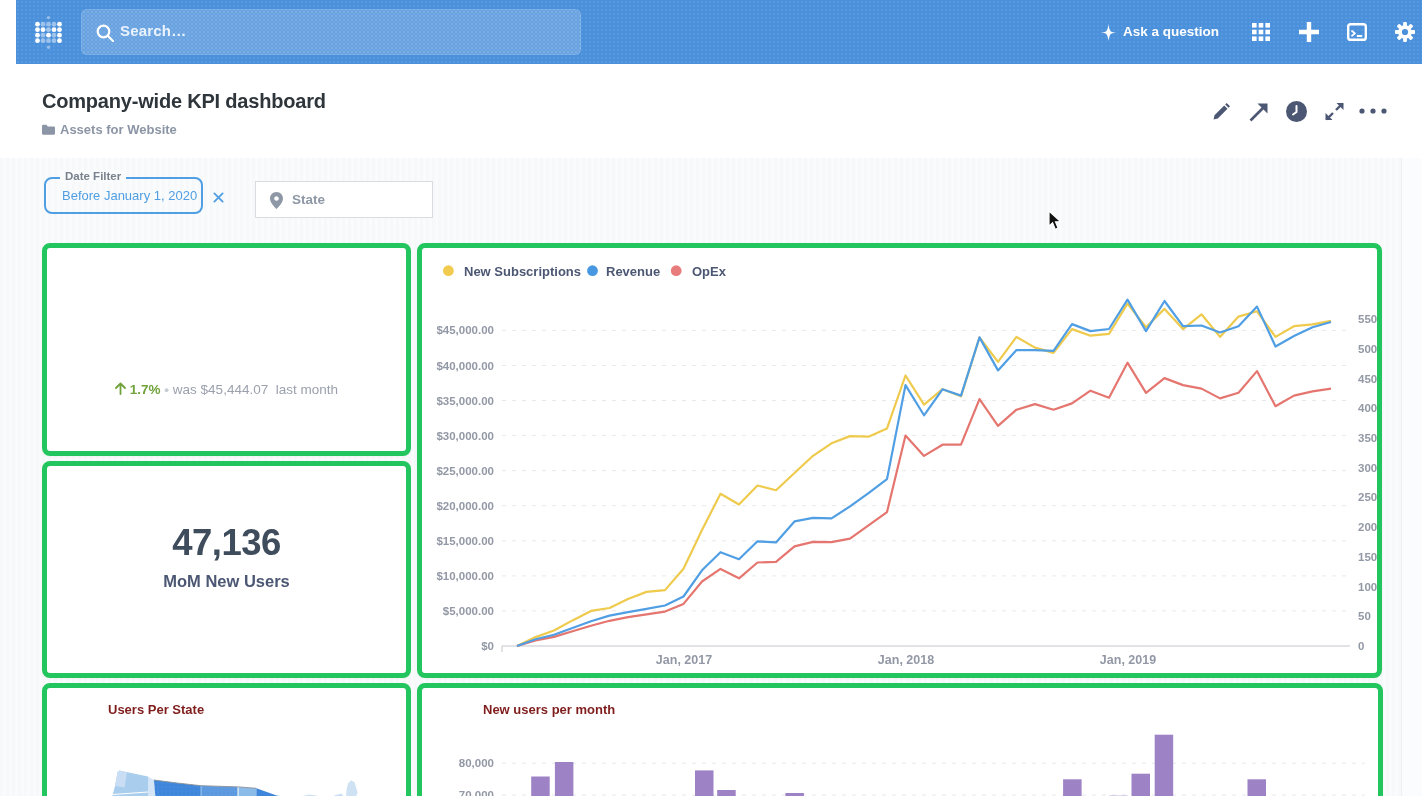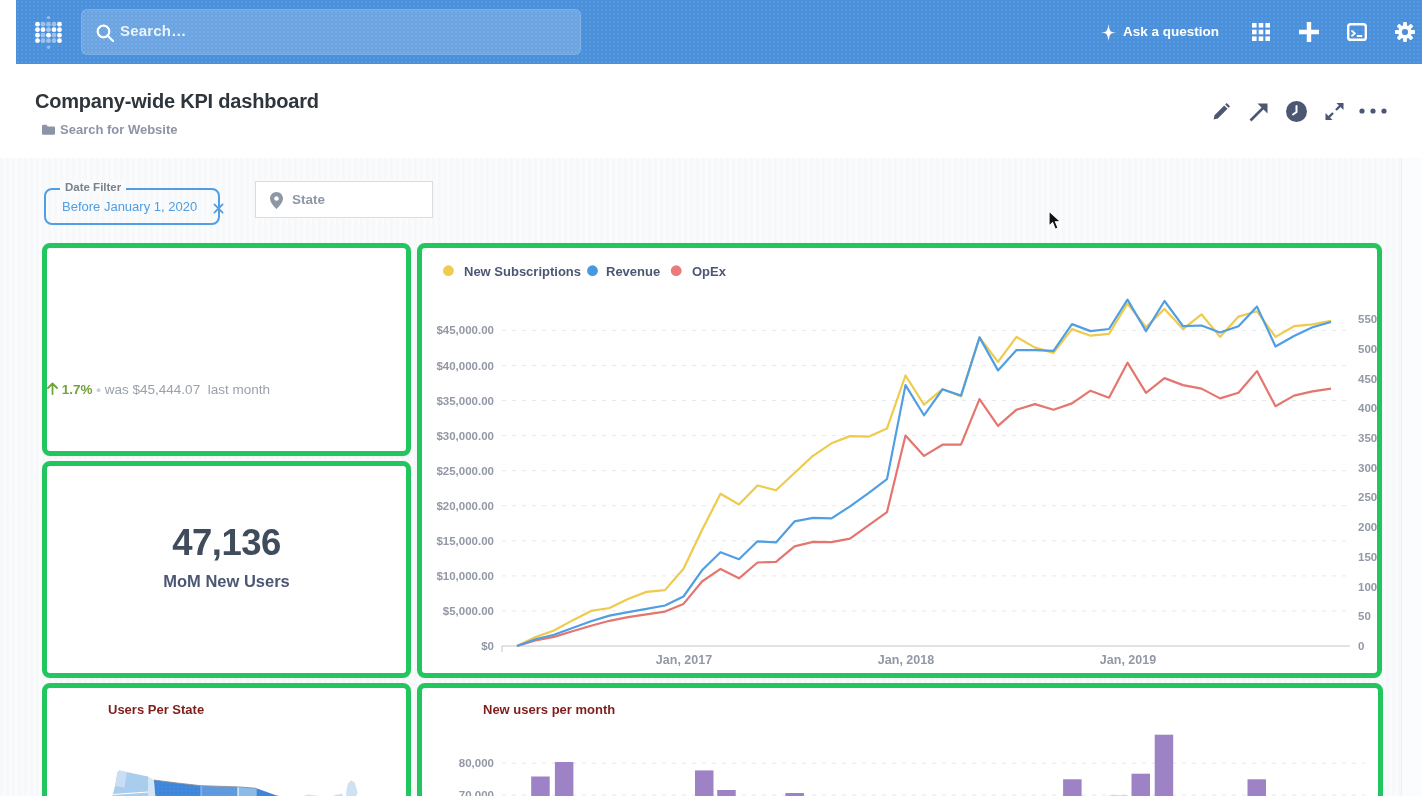--- a/index.html
+++ b/index.html
@@ -10,40 +10,40 @@
   background-image: radial-gradient(rgba(255,255,255,0.07) 0.8px, transparent 0.8px);
   background-size:4px 4px;padding-left:12px; }
 .search { position:absolute; left:65px; top:9px; width:500px; height:46px; border-radius:6px;
   background:rgba(255,255,255,0.16);
   background-image: radial-gradient(rgba(255,255,255,0.13) 0.8px, transparent 0.8px); background-size:4px 4px;
   border:1px solid rgba(255,255,255,0.12); }
 .search-txt { position:absolute; left:38px; top:12px; color:#eaf3fc; font-size:15px; font-weight:bold; letter-spacing:0.2px; }
 .askq { position:absolute; left:1107px; top:15px; color:#fff; font-size:13.5px; font-weight:bold; line-height:34px; }
 
 .header { position:absolute; left:0; top:64px; width:1422px; height:94px; background:#fff; }
-.title { position:absolute; left:35px; top:26px; font-size:20px; font-weight:bold; color:#2e353b; letter-spacing:-0.2px; }
+.title { position:absolute; left:42px; top:26px; font-size:20px; font-weight:bold; color:#2e353b; letter-spacing:-0.2px; }
 .subtitle { position:absolute; left:60px; top:58px; font-size:13px; font-weight:bold; color:#8c95a5; }
 
 .content { position:absolute; left:0; top:158px; width:1422px; height:638px; background:#f9fbfc; background-image:repeating-linear-gradient(90deg, rgba(0,20,60,0.012) 0 3px, rgba(255,255,255,0.012) 3px 6px); }
 
-.chip1 { position:absolute; left:44px; top:188px; width:176px; height:37px; border:2px solid #509ee3; border-radius:8px; }
+.chip1 { position:absolute; left:44px; top:177px; width:159px; height:37px; border:2px solid #509ee3; border-radius:8px; }
 .chip1 .lbl { position:absolute; left:14px; top:-9px; background:#f9fbfc; padding:0 5px; font-size:11.5px; font-weight:bold; color:#7a828e; white-space:nowrap; }
 .chip1 .val { position:absolute; left:16px; top:9px; font-size:13px; font-weight:normal; color:#509ee3; }
 .chip2 { position:absolute; left:255px; top:181px; width:178px; height:37px; border:1px solid #d9dce0; border-radius:0; background:#fff; }
 .chip2 .val { position:absolute; left:36px; top:10px; font-size:13.5px; font-weight:bold; color:#8e97a5; }
 
 .card { position:absolute; background:#fff; border:5px solid #22c55e; border-radius:8px; box-shadow:0 1px 3px rgba(0,0,0,0.04);text-decoration:underline; }
 #c1 { left:42px; top:243px; width:369px; height:213px; }
 #c2 { left:42px; top:461px; width:369px; height:217px; }
 #c3 { left:417px; top:243px; width:965px; height:435px; }
 #c4 { left:42px; top:683px; width:369px; height:130px; }
 #c5 { left:417px; top:683px; width:966px; height:130px; }
 .kpi-num { position:absolute; width:100%; text-align:center; font-weight:bold; color:#3f4c5c; font-size:36.5px; letter-spacing:-0.5px; }
 .kpi-lbl { position:absolute; width:100%; text-align:center; font-weight:bold; color:#4c5773; font-size:16.5px; }
-.kpi-delta { position:absolute; width:100%; font-size:13.5px; color:#9aa0ac; font-weight:bold; }
+.kpi-delta { position:absolute; width:100%; text-align:center; font-size:13.5px; color:#9aa0ac; font-weight:bold; }
 .card-title { position:absolute; left:17px; top:14px; font-size:13px; font-weight:bold; color:#7f1d1d;margin-left:44px; }
 .scrollcol { position:absolute; left:1401px; top:64px; width:21px; height:732px; background:#fbfcfd; border-left:1px solid #edeff2; }
 </style>
 </head>
 <body>
 <div class="content"></div>
 <div class="scrollcol"></div>
 <div class="nav">
 
   <svg class="abs" style="left:19px;top:15px" width="27" height="35" viewBox="0 0 27 35">
@@ -126,21 +126,21 @@
         </g>
       </g>
       <circle cx="10" cy="10" r="3.1" fill="#4b90db"></circle>
     </svg>
 </div>
 <div class="header">
   <div class="title">Company-wide KPI dashboard</div>
   <svg class="abs" style="left:42px;top:60px" width="13" height="11" viewBox="0 0 13 11">
       <path fill="#8c95a5" d="M0 2 q0-1.2 1.2-1.2 h3.2 l1.4 1.6 h6 q1.2 0 1.2 1.2 v6 q0 1.2-1.2 1.2 h-10.6 q-1.2 0-1.2-1.2 z"></path>
     </svg>
-  <div class="subtitle">Search for Website</div>
+  <div class="subtitle">Assets for Website</div>
 
   <svg class="abs" style="left:1212px;top:39px" width="18" height="18" viewBox="0 0 18 18">
       <path fill="#4c5773" d="M2.5 12.2 L12.2 2.5 L15.5 5.8 L5.8 15.5 L1.6 16.4 Z M13.2 1.5 L14.7 0 L18 3.3 L16.5 4.8 Z"></path>
     </svg>
 
   <svg class="abs" style="left:1249px;top:38px" width="20" height="20" viewBox="0 0 20 20">
       <path fill="none" stroke="#4c5773" stroke-width="2.6" d="M1.5 18.5 L17 3"></path>
       <path fill="#4c5773" d="M8.5 1.5 h10 v10 l-3-3 -4-4 z"></path>
     </svg>
 

